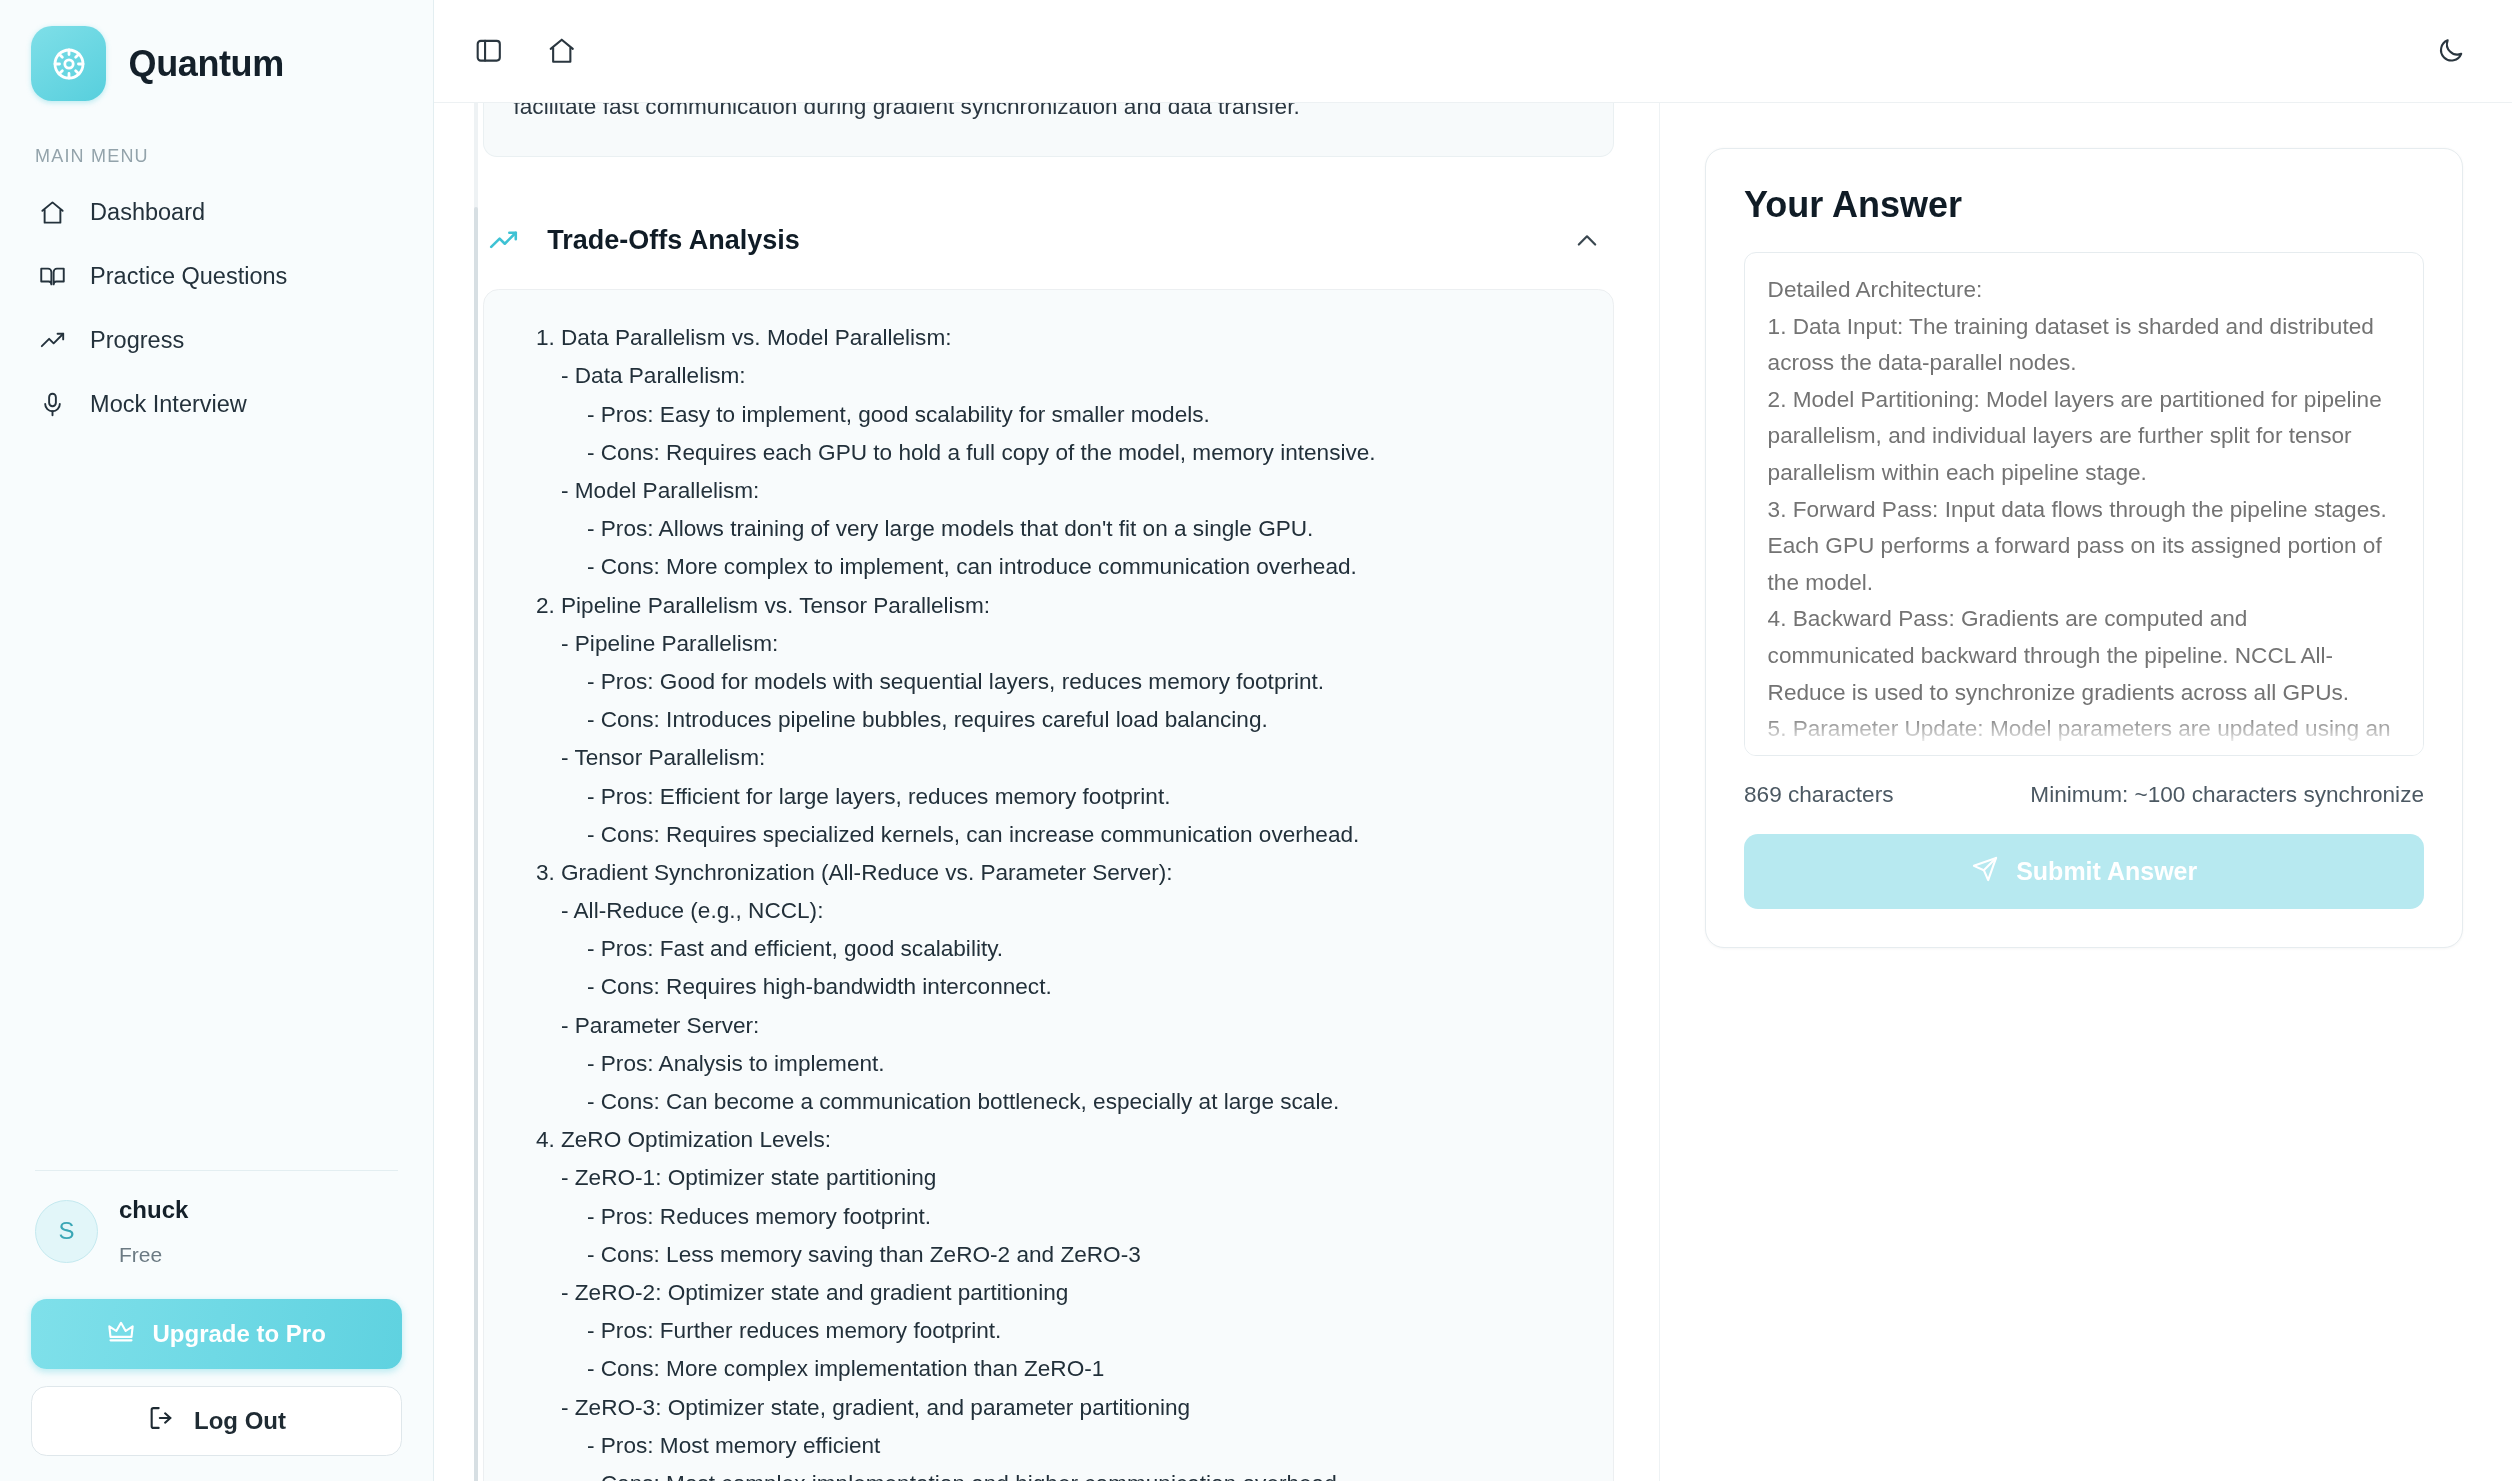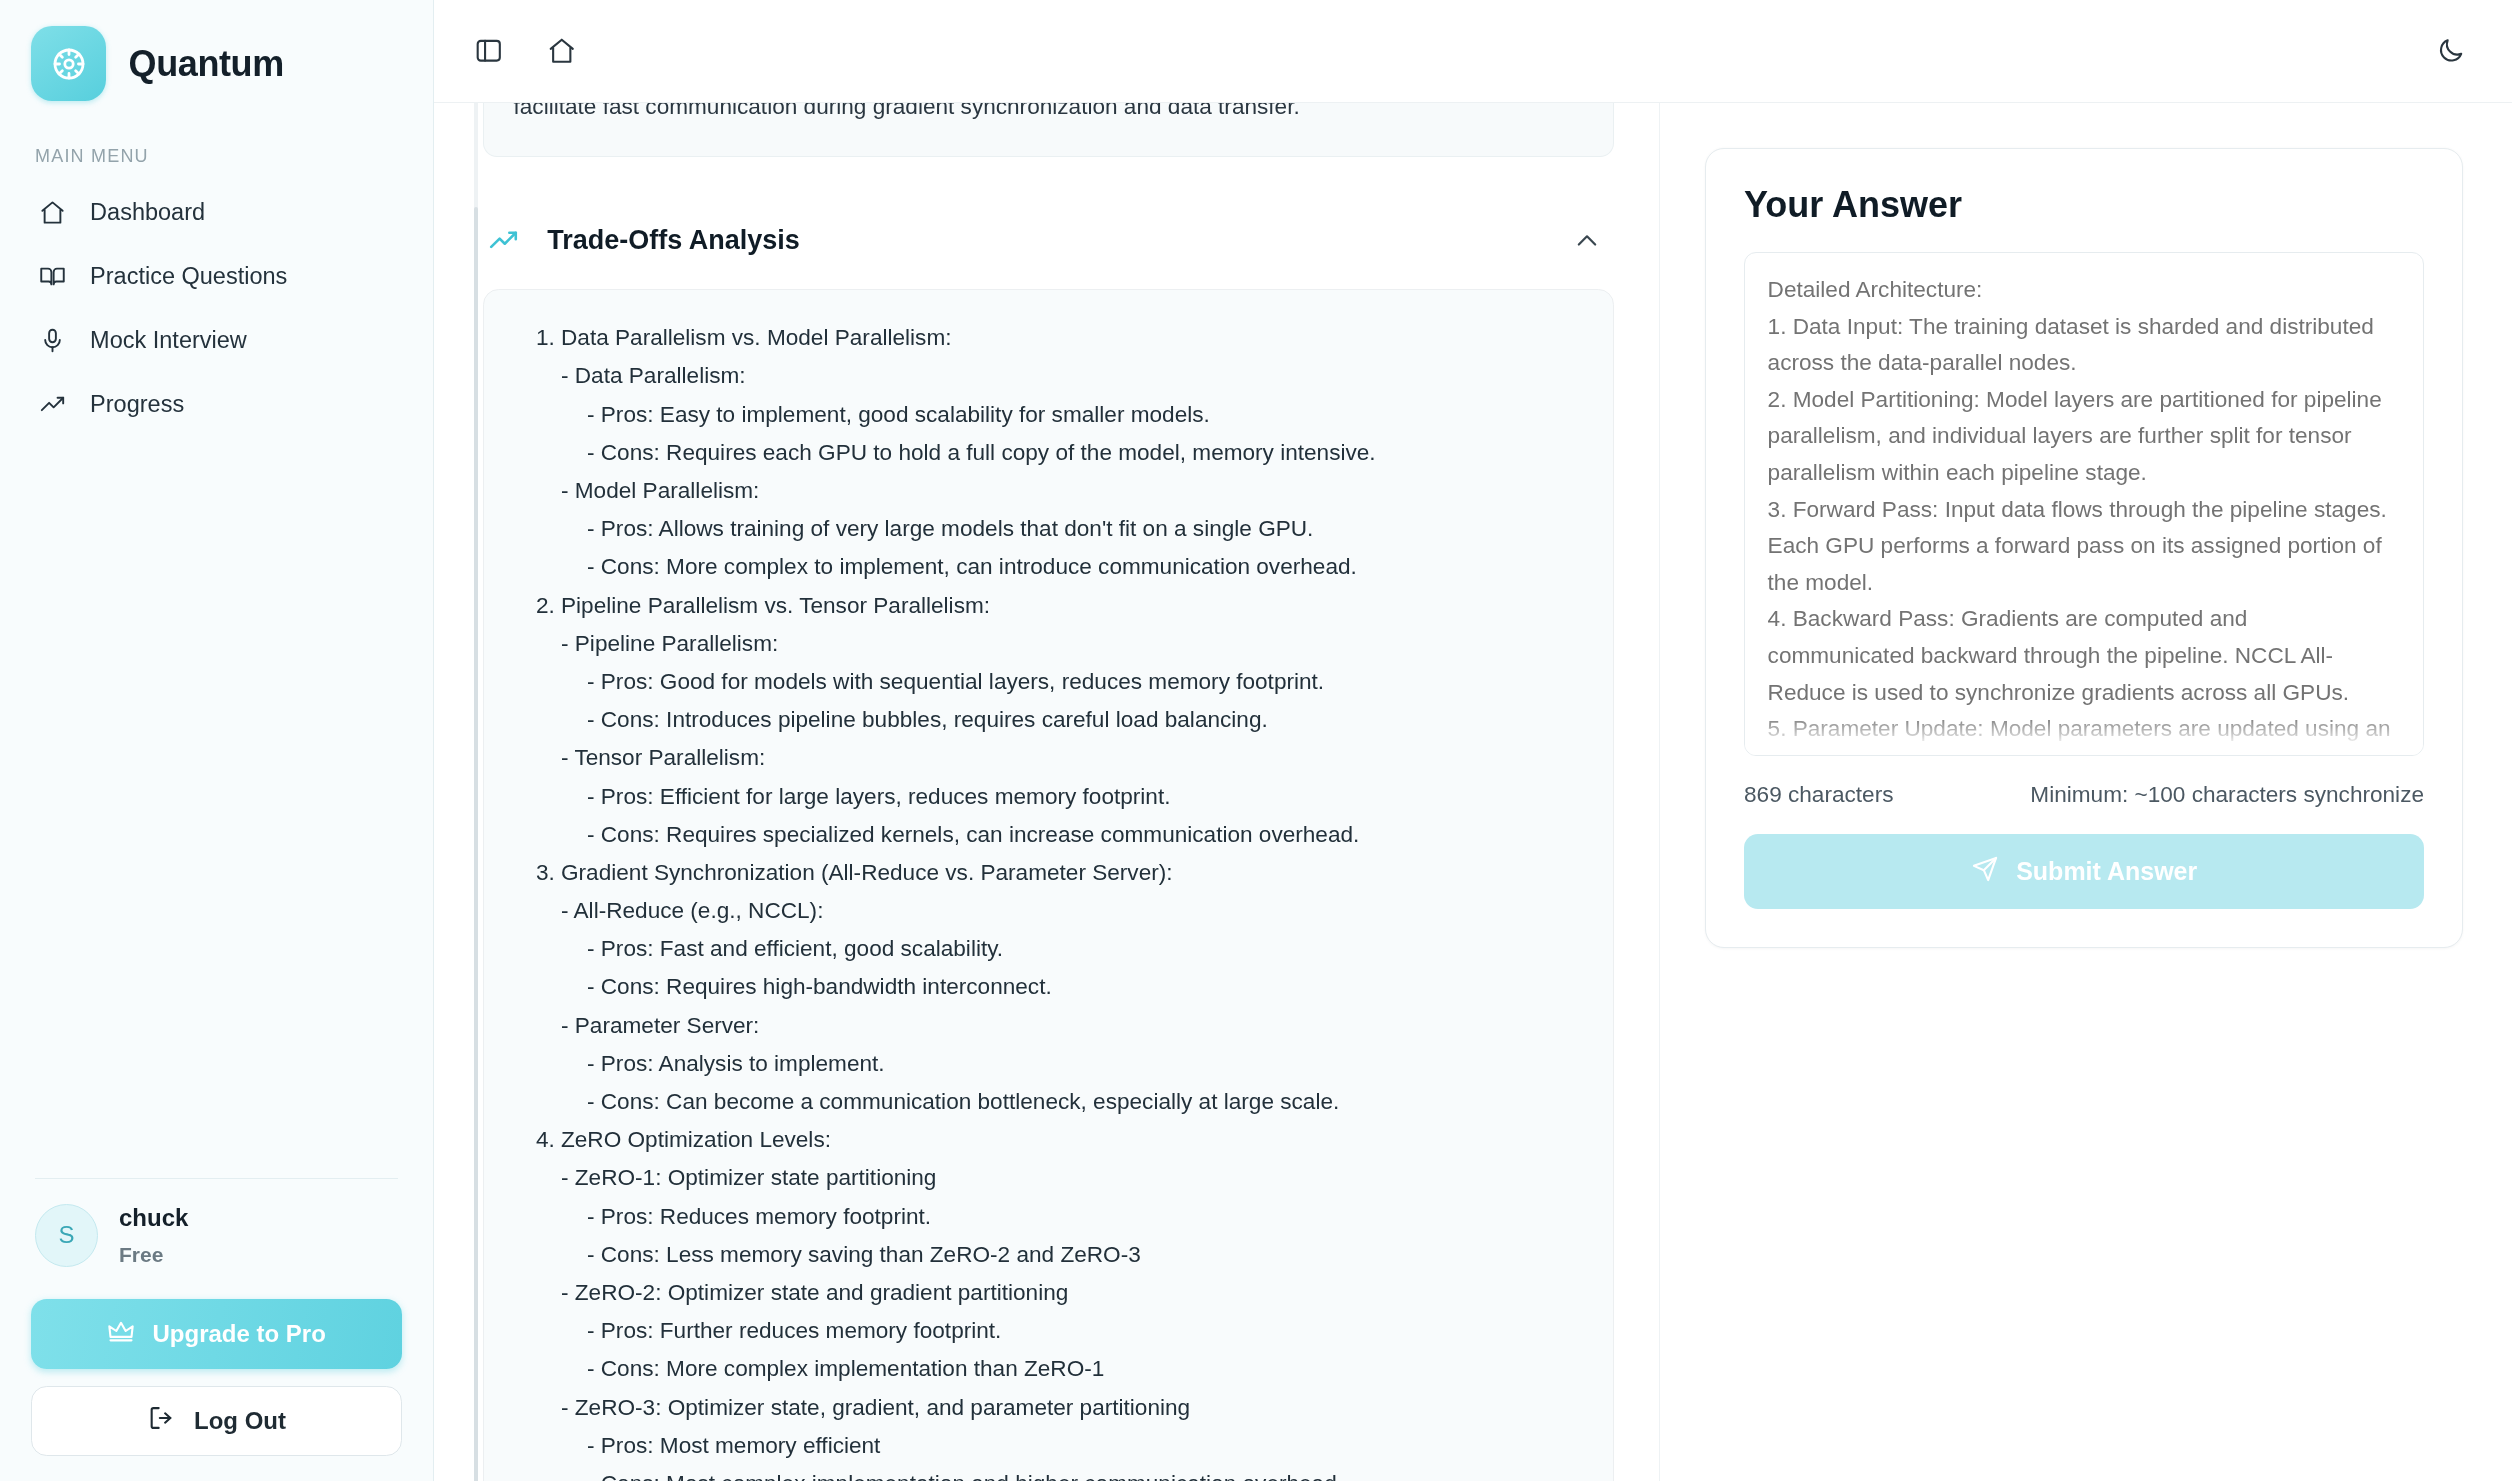--- a/index.html
+++ b/index.html
@@ -82,21 +82,21 @@
   .avatar {
     width: 63px; height: 63px;
     border-radius: 50%;
     background: #e2f6f9;
     border: 0.9px solid #c4e9ef;
     display: flex; align-items: center; justify-content: center;
     color: #3aa7b6;
     font-size: 24px;
   }
   .user-name { font-size: 24px; font-weight: bold; color: #14202a; line-height: 1.25; }
-  .user-plan { font-size: 21px; color: #6b7a83; font-weight: bold; margin-top: 10px; }
+  .user-plan { font-size: 21px; color: #6b7a83; font-weight: normal; margin-top: 18px; }
 
   .upgrade-btn {
     margin: 10.4px 31px 17.4px 31px;
     height: 70px;
     border-radius: 15.6px;
     background: linear-gradient(100deg, #7fe0ea 0%, #5fd2e0 100%);
     color: #ffffff;
     display: flex; align-items: center; justify-content: center;
     gap: 17.4px;
     font-size: 24px;
@@ -337,35 +337,35 @@
           <svg viewBox="0 0 24 24" fill="none" stroke="currentColor" stroke-width="1.7" stroke-linecap="round" stroke-linejoin="round">
               <path d="M2 5h6a3 3 0 013 3v11a2.5 2.5 0 00-2.5-2.5H2z"></path>
               <path d="M22 5h-6a3 3 0 00-3 3v11a2.5 2.5 0 012.5-2.5H22z"></path>
             </svg>
         </span>
         <span>Practice Questions</span>
       </div>
       <div class="nav-item">
         <span class="nav-ico">
           <svg viewBox="0 0 24 24" fill="none" stroke="currentColor" stroke-width="1.7" stroke-linecap="round" stroke-linejoin="round">
+              <path d="M2.5 17L9 10.5l4 4L21.5 6"></path>
+              <path d="M16.5 6h5v5"></path>
+            </svg>
+        </span>
+        <span>Progress</span>
+      </div>
+      <div class="nav-item">
+        <span class="nav-ico">
+          <svg viewBox="0 0 24 24" fill="none" stroke="currentColor" stroke-width="1.7" stroke-linecap="round" stroke-linejoin="round">
               <rect x="9" y="2.5" width="6" height="11" rx="3"></rect>
               <path d="M5.5 11.5a6.5 6.5 0 0013 0"></path>
               <path d="M12 18v3.5"></path>
             </svg>
         </span>
         <span>Mock Interview</span>
-      </div>
-      <div class="nav-item">
-        <span class="nav-ico">
-          <svg viewBox="0 0 24 24" fill="none" stroke="currentColor" stroke-width="1.7" stroke-linecap="round" stroke-linejoin="round">
-              <path d="M2.5 17L9 10.5l4 4L21.5 6"></path>
-              <path d="M16.5 6h5v5"></path>
-            </svg>
-        </span>
-        <span>Progress</span>
       </div>
     </nav>
 
     <div class="sidebar-spacer"></div>
 
     <div class="divider"></div>
 
     <div class="user-row">
       <div class="avatar">S</div>
       <div>

